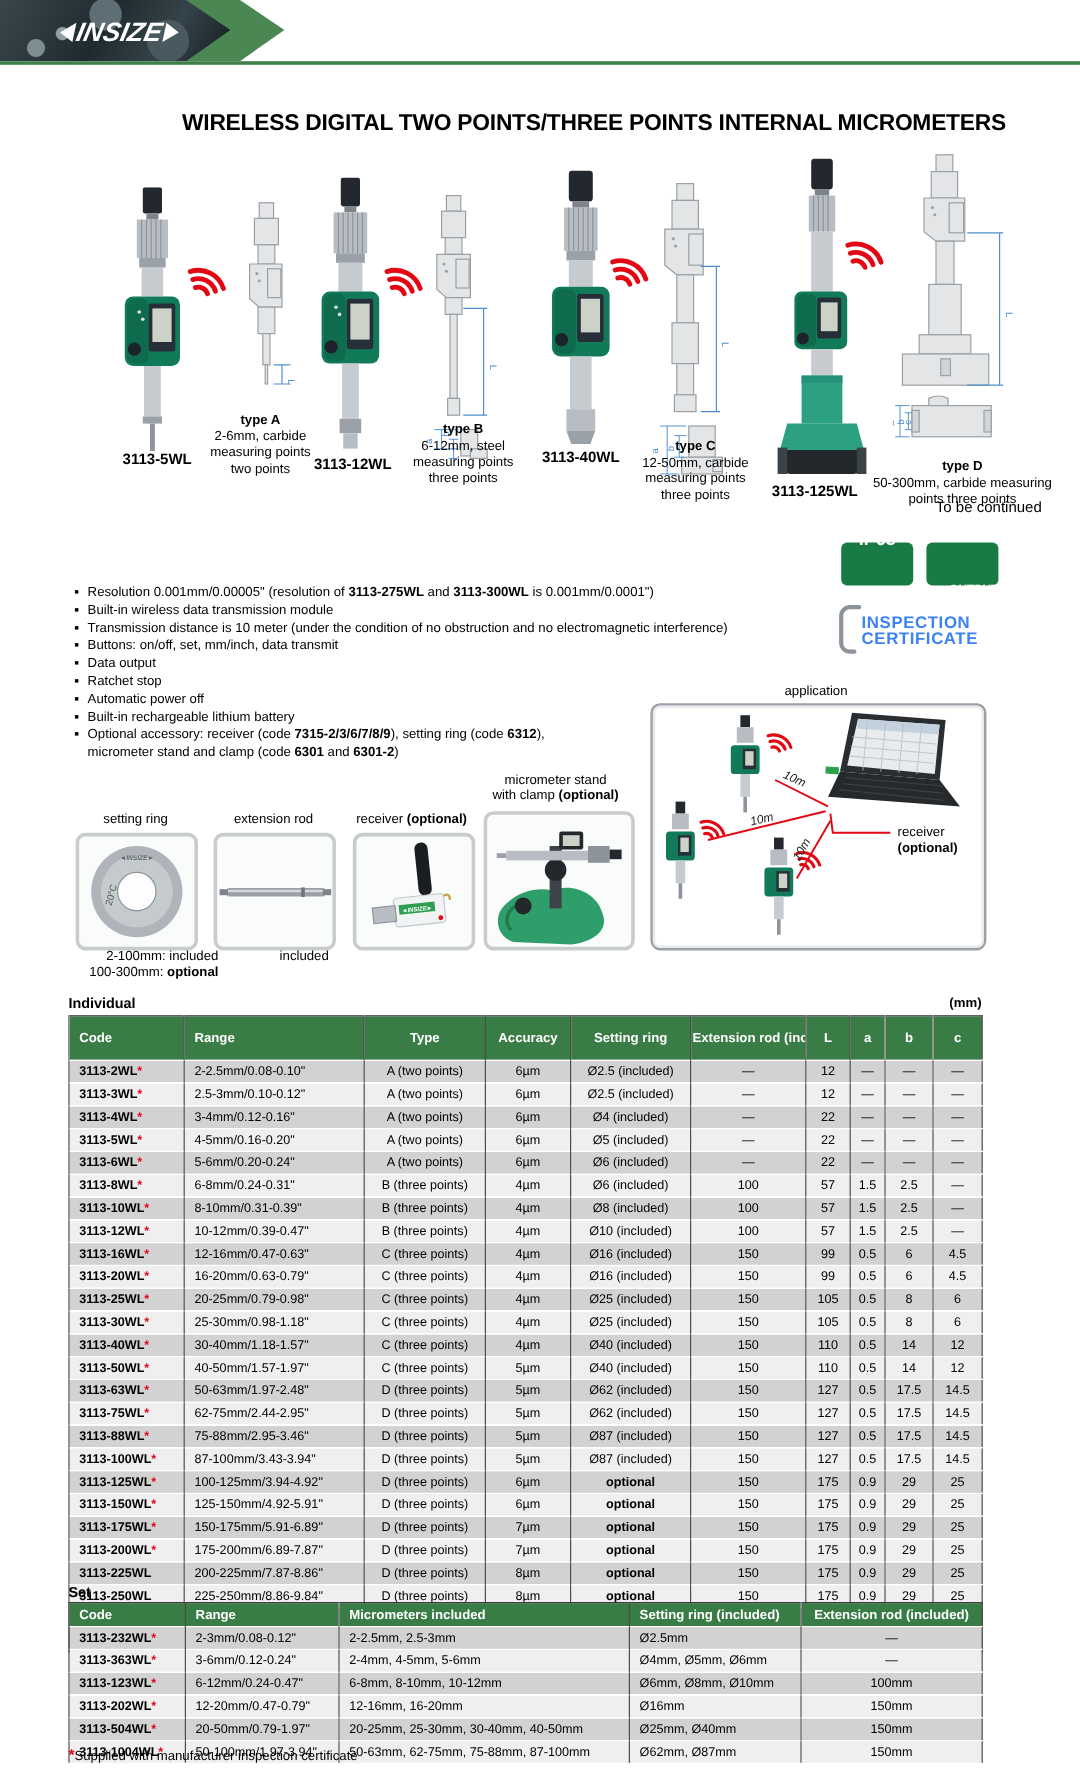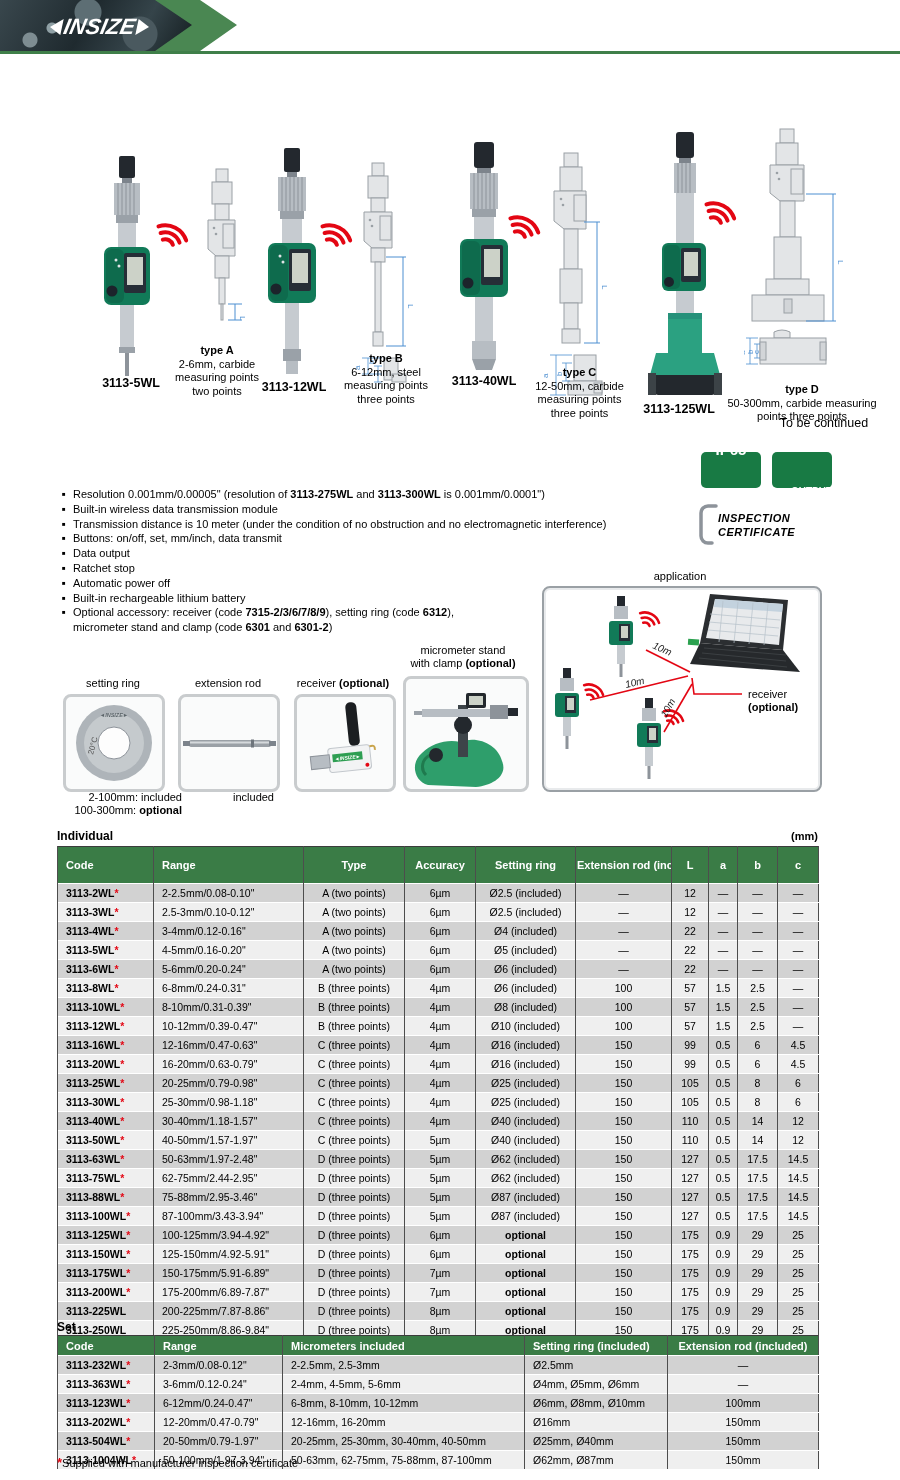--- a/index.html
+++ b/index.html
@@ -34,21 +34,21 @@
   .features{left:62px;top:487px;width:600px;list-style:none;margin:0;padding:0;font-size:11px;line-height:14.8px;}
   .features li{position:relative;padding-left:11px;}
   .features li::before{content:"■";position:absolute;left:0;top:0;font-size:6px;line-height:14.8px;}
 
   
   .badge{background:#187a44;border-radius:5px;color:#fff;text-align:center;display:flex;flex-direction:column;justify-content:center;gap:32px;}
   .badge .l1{font-size:15px;font-weight:bold;line-height:15px;}
   .badge .l2{font-size:7px;font-weight:bold;line-height:9px;}
   .badge.data .l1,.badge.data .l2{font-size:10px;line-height:12px;font-weight:bold;text-align:right;}
   .cert{display:flex;align-items:center;}
-  .cert-txt{color:#000000;font-style:italic;font-weight:bold;font-size:11px;line-height:14px;letter-spacing:0.5px;}
+  .cert-txt{color:#3b82f6;font-weight:bold;font-size:14px;line-height:14px;letter-spacing:0.5px;}
 
   
   .acc-label{font-size:11px;text-align:center;line-height:13px;}
   .acc-box{border:3px solid #c9ccce;border-radius:8px;background:#fafbfb;}
   .acc-caption{font-size:11px;text-align:right;line-height:13px;}
 
   
   .app-panel{border:2px solid #9aa0a5;border-radius:8px;background:#fff;box-shadow:inset 0 0 0 2px #e8eaec;}
   .app-label{font-size:11px;text-align:center;}
   .app-recv{font-size:11px;line-height:13px;}
@@ -87,20 +87,21 @@
   <svg class="abs logo-chev" viewBox="0 0 92 51">
     <polygon points="5,0 50,0 87,25 50,51 5,51 42,25" fill="#4a8752"></polygon>
   </svg>
   <div class="abs brand">
     <span class="tri-l"></span>
     <span class="t">INSIZE</span>
     <span class="tri-r"></span>
   </div>
   <div class="abs green-rule"></div>
 
+  <div class="abs title">WIRELESS DIGITAL TWO POINTS/THREE POINTS INTERNAL MICROMETERS</div>
 
   <svg class="abs" style="left:96px;top:156px;width:62px;height:220px" viewBox="0 0 62 220">
     <rect x="23" y="0" width="16" height="22" rx="2" fill="#23282e"></rect>
     <rect x="26" y="22" width="10" height="5" fill="#7d848c"></rect>
     <rect x="18" y="27" width="26" height="32" fill="#b7bdc3"></rect>
     <path d="M22,27v32 M26,27v32 M30,27v32 M34,27v32 M38,27v32" stroke="#8d939a" stroke-width="1"></path>
     <rect x="20" y="59" width="22" height="8" fill="#9aa1a8"></rect>
     <rect x="22" y="67" width="18" height="24" fill="#c6cbd0"></rect>
     <rect x="8" y="91" width="46" height="58" rx="7" fill="#117a58"></rect>
     <rect x="10" y="93" width="18" height="54" rx="6" fill="#0e6b4d"></rect>

